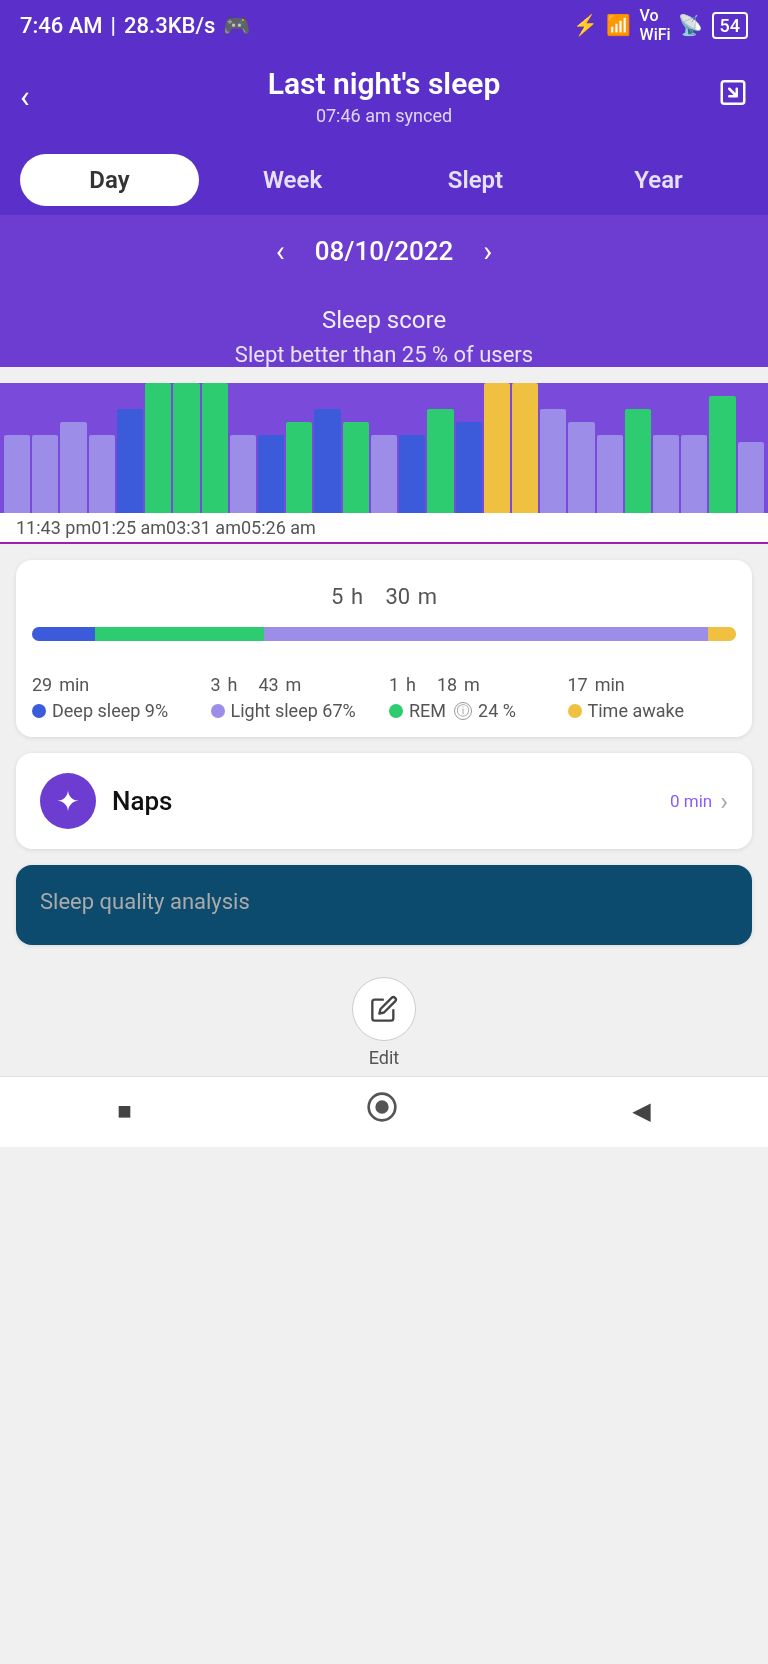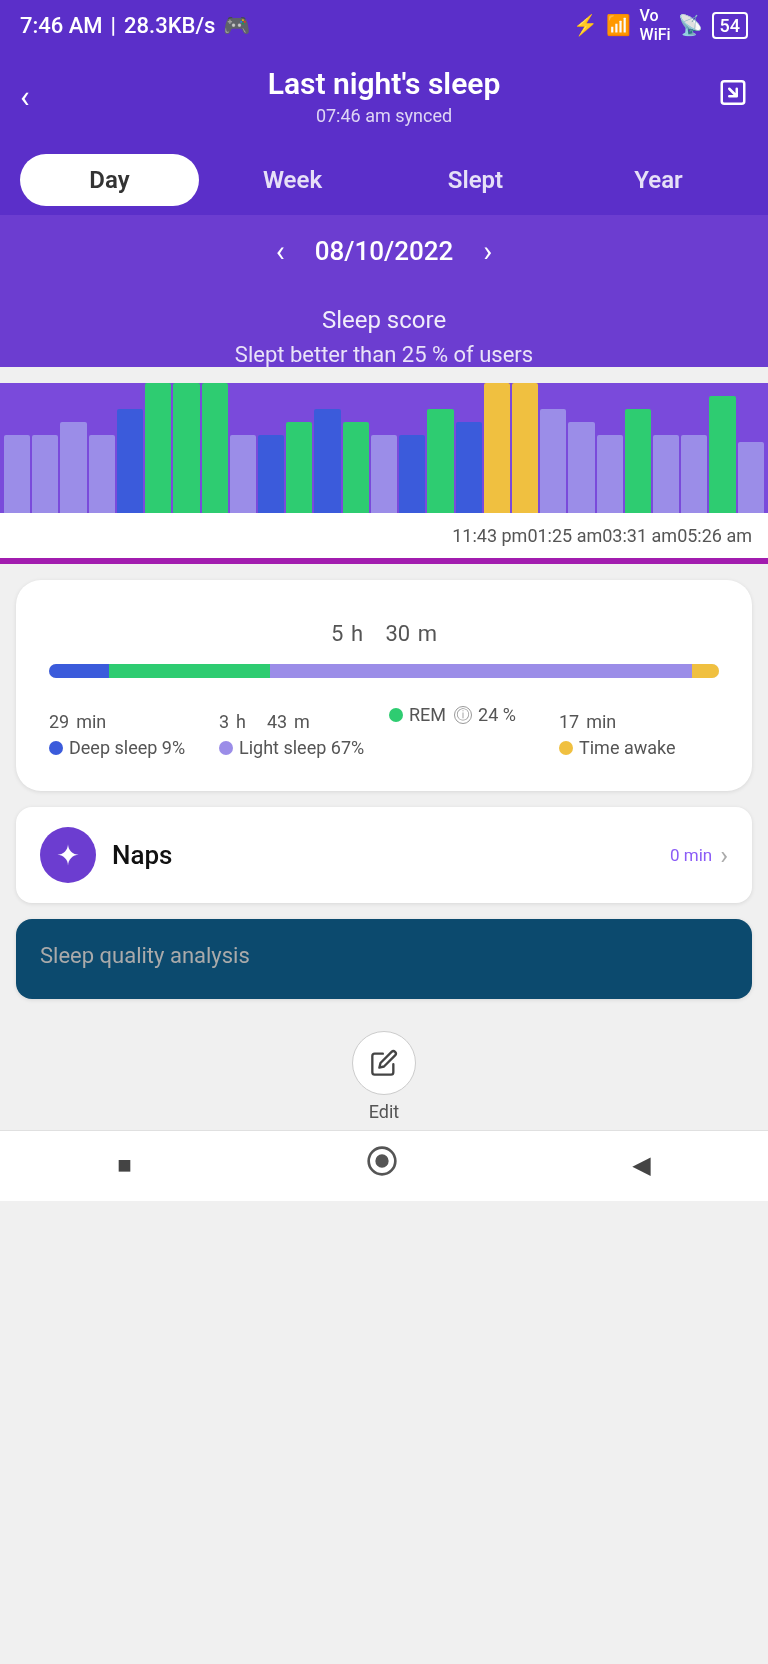--- a/index.html
+++ b/index.html
@@ -148,43 +148,43 @@
     }
     .chart-bar {
       flex: 1;
       border-radius: 2px 2px 0 0;
     }
 
     
     .time-labels {
       background: white;
       display: flex;
-      justify-content: flex-end;
-      padding: 12px 16px;
-      border-bottom: 6px solid #a21caf;
+      justify-content: flex-start;
+      padding: 4px 16px;
+      border-bottom: 2px solid #a21caf;
     }
     .time-label {
       font-size: 18px;
       color: #555;
     }
 
     
     .main-content {
       background: #f0f0f0;
       padding: 16px;
       display: flex;
       flex-direction: column;
       gap: 16px;
     }
 
     
     .card {
       background: white;
-      border-radius: 25px;
-      padding: 33px;
+      border-radius: 16px;
+      padding: 16px;
       box-shadow: 0 1px 4px rgba(0,0,0,0.1);
     }
     .sleep-duration-title {
       text-align: center;
       font-size: 30px;
       font-weight: 700;
       color: #111;
       margin-bottom: 16px;
     }
     .sleep-duration-title span {
@@ -492,20 +492,27 @@
           <span>43</span>
           <span style="font-size:18px;font-weight:400;color:#555;">m</span>
         </div>
         <div class="sleep-stat-label">
           <span class="dot dot-light"></span>
           <span>Light sleep 67%</span>
         </div>
       </div>
 
       <div class="sleep-stat">
+        <div class="sleep-stat-value">
+          <span>1</span>
+          <span style="font-size:18px;font-weight:400;color:#555;">h</span>
+          &nbsp;
+          <span>18</span>
+          <span style="font-size:18px;font-weight:400;color:#555;">m</span>
+        </div>
         <div class="sleep-stat-label">
           <span class="dot dot-rem"></span>
           <span>REM</span>
           <span class="info-icon">ⓘ</span>
           <span>24 %</span>
         </div>
       </div>
 
       <div class="sleep-stat">
         <div class="sleep-stat-value">

